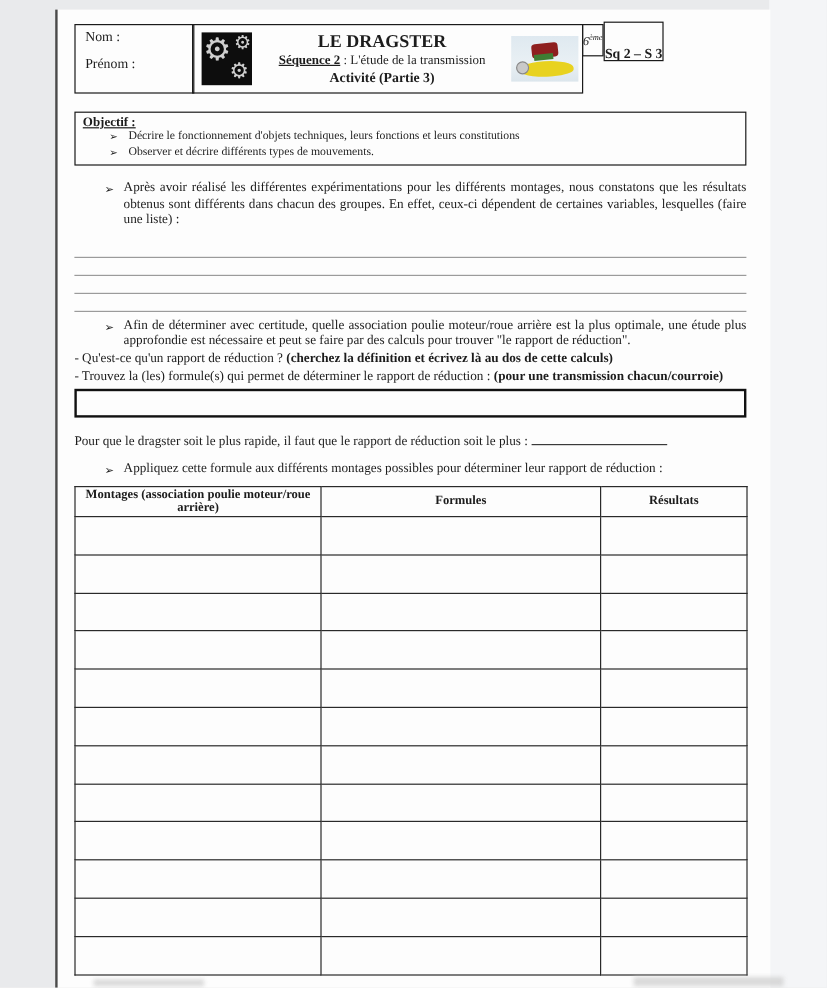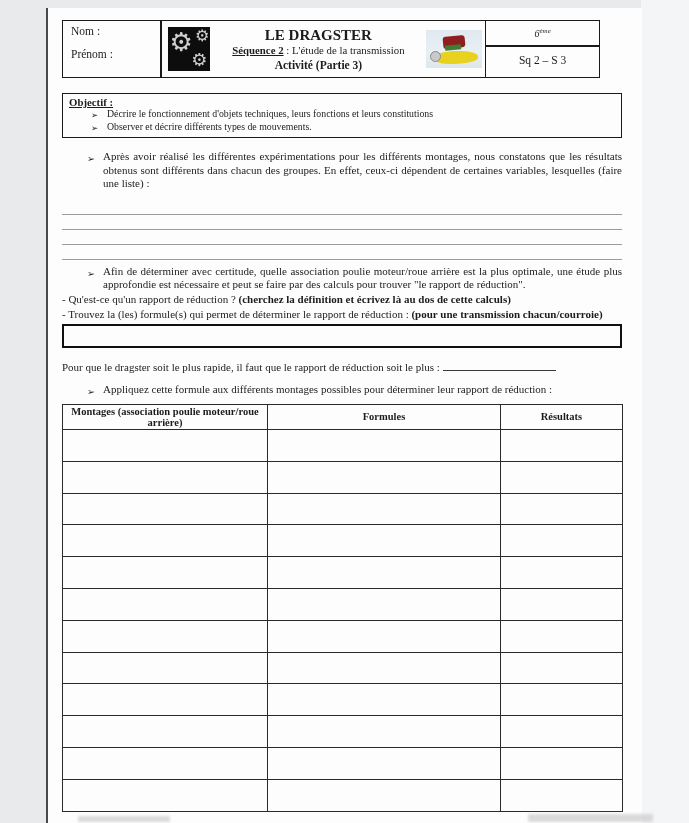--- a/index.html
+++ b/index.html
@@ -8,24 +8,24 @@
   .page{position:absolute;left:46px;top:8px;width:594px;height:815px;background:#fdfdfd;
     border-left:2px solid #4a4a4a;}
   .content{position:relative;margin-left:14px;width:560px;padding-top:12px;}
 
   
   .hdr{display:flex;height:58px;}
   .hdr-cell{border:1.6px solid #1a1a1a;box-sizing:border-box;}
   .hdr-left{width:100px;padding:4px 0 0 8px;font-size:11.5px;}
   .hdr-left .line2{margin-top:11px;}
   .hdr-mid{width:326px;margin-left:-1.6px;display:flex;align-items:center;}
-  .hdr-right{width:115.6px;margin-left:-1.6px;display:flex;flex-direction:column;border:none;}
+  .hdr-right{width:115.6px;margin-left:-1.6px;display:flex;flex-direction:row;border:none;}
   .hdr-right .rc{border:1.6px solid #1a1a1a;box-sizing:border-box;text-align:center;}
   .rc-top{height:27px;font-size:10px;font-style:italic;padding-top:6px;}
-  .rc-bot{height:32.6px;margin-top:-1.6px;font-weight:normal;font-size:11.5px;padding-top:8px;}
+  .rc-bot{height:32.6px;margin-top:-1.6px;font-weight:bold;font-size:11.5px;padding-top:20px;}
   .gears{width:42px;height:44px;margin-left:7px;background:#0d0d0d;position:relative;
     overflow:hidden;flex:none;}
   .gears span{position:absolute;color:#cfcfcf;font-family:"DejaVu Sans",sans-serif;line-height:1;}
   .g1{font-size:26px;left:1px;top:2px;}
   .g2{font-size:16px;right:1px;top:1px;color:#9a9a9a;}
   .g3{font-size:18px;right:3px;bottom:2px;color:#bdbdbd;}
   .titleblock{flex:1;text-align:center;line-height:1.25;}
   .t1{font-weight:bold;font-size:15px;}
   .t2{font-size:10.8px;}
   .t2 .seq{font-weight:bold;text-decoration:underline;}

